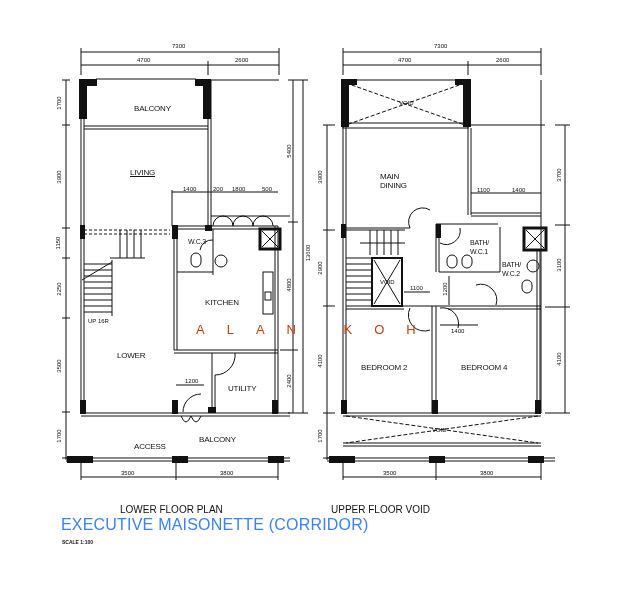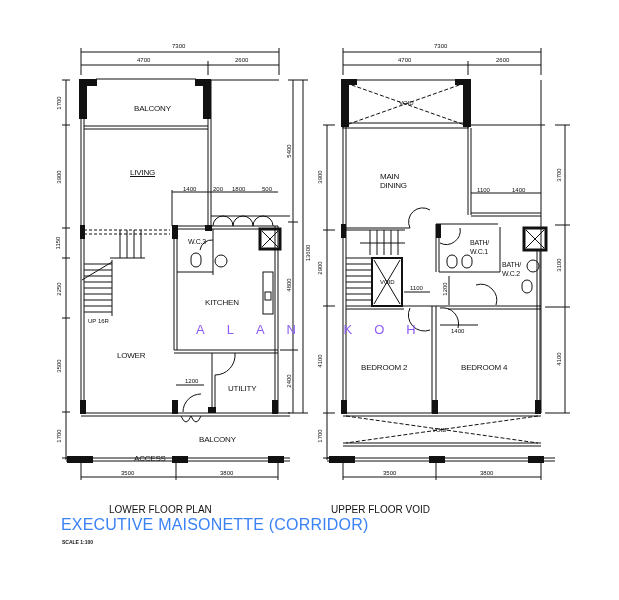--- a/index.html
+++ b/index.html
@@ -4,21 +4,21 @@
 <style>
   html,body{margin:0;padding:0;background:#ffffff;}
   body{width:619px;height:600px;position:relative;overflow:hidden;font-family:"Liberation Sans",sans-serif;color:#111;}
   svg{position:absolute;left:0;top:0;}
   .lbl{position:absolute;font-family:"Liberation Sans",sans-serif;font-size:8px;color:#111;white-space:nowrap;letter-spacing:-0.2px;}
   .dim{position:absolute;font-family:"Liberation Sans",sans-serif;font-size:6px;color:#111;white-space:nowrap;}
   .vdim{transform:rotate(-90deg);transform-origin:center center;}
   .title-sm{position:absolute;font-size:10px;color:#111;white-space:nowrap;}
   .title-lg{position:absolute;font-size:16px;color:#3b82f6;white-space:nowrap;letter-spacing:0.2px;}
   .scale{position:absolute;font-size:5px;color:#111;font-weight:bold;white-space:nowrap;}
-  .wm{position:absolute;font-size:13px;color:#8b5cf6;letter-spacing:22px;white-space:nowrap;}
+  .wm{position:absolute;font-size:13px;color:#c2410c;letter-spacing:22px;white-space:nowrap;}
 </style>
 </head>
 <body>
 
 <svg width="619" height="600" viewBox="0 0 619 600">
   <g stroke="#111" fill="none" stroke-width="1">
 
     <line x1="81" y1="52" x2="279" y2="52"></line>
     <line x1="81" y1="48" x2="81" y2="75"></line>
       <line x1="279" y1="48" x2="279" y2="75"></line>
@@ -262,21 +262,21 @@
 <div class="dim" style="left:183px;top:186px;">1400</div>
 <div class="dim" style="left:213px;top:186px;">200</div>
 <div class="dim" style="left:232px;top:186px;">1800</div>
 <div class="dim" style="left:262px;top:186px;">500</div>
 <div class="lbl" style="left:188px;top:238px;font-size:7px;">W.C.3</div>
 <div class="lbl" style="left:205px;top:298px;">KITCHEN</div>
 <div class="dim" style="left:88px;top:318px;">UP 16R</div>
 <div class="lbl" style="left:117px;top:351px;">LOWER</div>
 <div class="dim" style="left:185px;top:378px;">1200</div>
 <div class="lbl" style="left:228px;top:384px;">UTILITY</div>
-<div class="lbl" style="left:134px;top:454px;text-align:center;">ACCESS</div>
+<div class="lbl" style="left:134px;top:442px;text-align:center;">ACCESS</div>
 <div class="lbl" style="left:199px;top:435px;">BALCONY</div>
 <div class="dim" style="left:121px;top:470px;">3500</div>
 <div class="dim" style="left:220px;top:470px;">3800</div>
 
 <div class="dim vdim" style="left:52px;top:100px;">1700</div>
 <div class="dim vdim" style="left:52px;top:174px;">3900</div>
 <div class="dim vdim" style="left:52px;top:240px;">1150</div>
 <div class="dim vdim" style="left:52px;top:286px;">2250</div>
 <div class="dim vdim" style="left:52px;top:363px;">3500</div>
 <div class="dim vdim" style="left:52px;top:433px;">1700</div>
@@ -307,16 +307,16 @@
 
 <div class="dim vdim" style="left:313px;top:174px;">3900</div>
 <div class="dim vdim" style="left:313px;top:265px;">2900</div>
 <div class="dim vdim" style="left:313px;top:358px;">4100</div>
 <div class="dim vdim" style="left:313px;top:433px;">1700</div>
 
 <div class="dim vdim" style="left:552px;top:172px;">3700</div>
 <div class="dim vdim" style="left:552px;top:262px;">3100</div>
 <div class="dim vdim" style="left:552px;top:356px;">4100</div>
 
-<div class="title-sm" style="left:61px;top:504px;padding-left:48px;">LOWER FLOOR PLAN</div>
+<div class="title-sm" style="left:72px;top:504px;padding-left:48px;">LOWER FLOOR PLAN</div>
 <div class="title-sm" style="left:331px;top:504px;">UPPER FLOOR VOID</div>
 <div class="title-lg" style="left:61px;top:516px;">EXECUTIVE MAISONETTE (CORRIDOR)</div>
 <div class="scale" style="left:62px;top:539px;">SCALE 1:100</div>
 
 </body></html>

